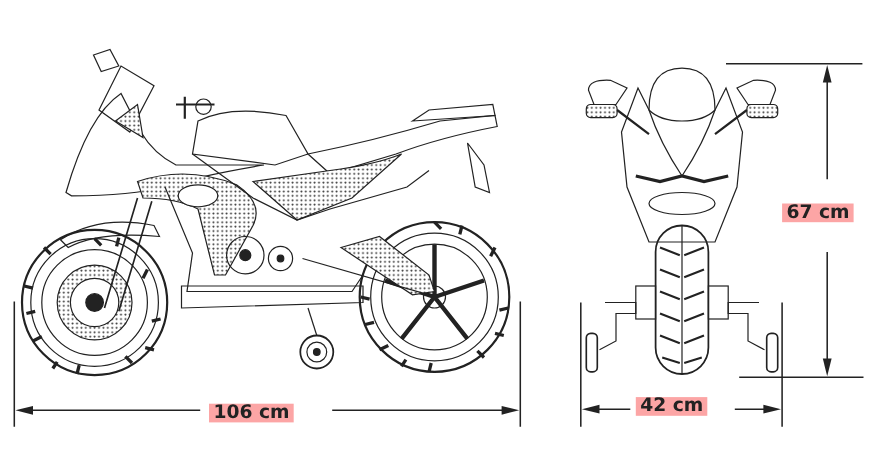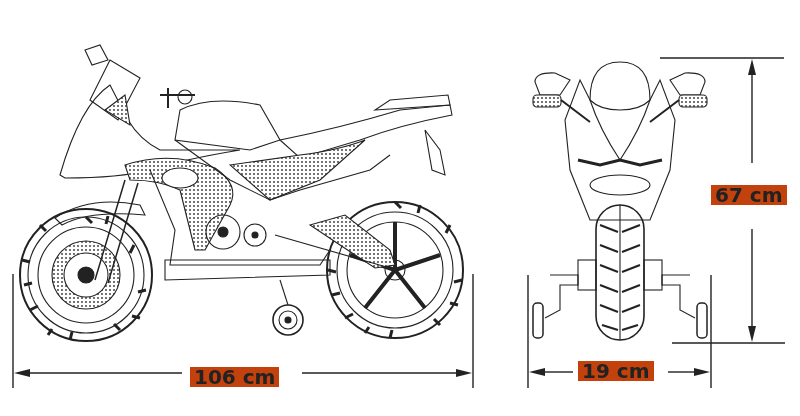--- a/index.html
+++ b/index.html
@@ -1,18 +1,18 @@
 <!DOCTYPE html>
 <html><head>
 <meta charset="utf-8">
 <style>
   html, body { margin:0; padding:0; background:#ffffff; }
   body { width:800px; height:416px; position:relative; overflow:hidden; font-family:"DejaVu Sans", sans-serif; }
   .canvas { position:absolute; left:0; top:0; width:800px; height:416px; }
-  .dim-label { position:absolute; font-family:"DejaVu Sans", sans-serif; font-weight:bold; color:#222222; font-size:20px; line-height:1; white-space:nowrap; background:#c2410c; padding:0 4px; }
+  .dim-label { position:absolute; font-family:"DejaVu Sans", sans-serif; font-weight:bold; color:#222222; font-size:17px; line-height:1; white-space:nowrap; background:#fca5a5; padding:0 4px; }
   #len-label { left:190px; top:367px; }
   #width-label { left:578px; top:361px; }
   #height-label { left:711px; top:185px; }
 </style>
 </head>
 <body>
 
 <svg class="canvas" viewBox="0 0 800 416" width="800" height="416" xmlns="http://www.w3.org/2000/svg">
   <defs>
     <pattern id="mesh" width="4" height="4" patternUnits="userSpaceOnUse">
@@ -144,14 +144,14 @@
     <line x1="660" y1="58" x2="784" y2="58"></line>
     <line x1="672" y1="343" x2="785" y2="343"></line>
     <line x1="752" y1="72" x2="752" y2="163"></line>
     <line x1="752" y1="229" x2="752" y2="330"></line>
     <polygon points="752,59 748,75 756,75" stroke="none"></polygon>
     <polygon points="752,342 748,326 756,326" stroke="none"></polygon>
   </g>
 </svg>
 
 <div class="dim-label" id="len-label">106 cm</div>
-<div class="dim-label" id="width-label">19 cm</div>
+<div class="dim-label" id="width-label">42 cm</div>
 <div class="dim-label" id="height-label">67 cm</div>
 
 </body></html>

